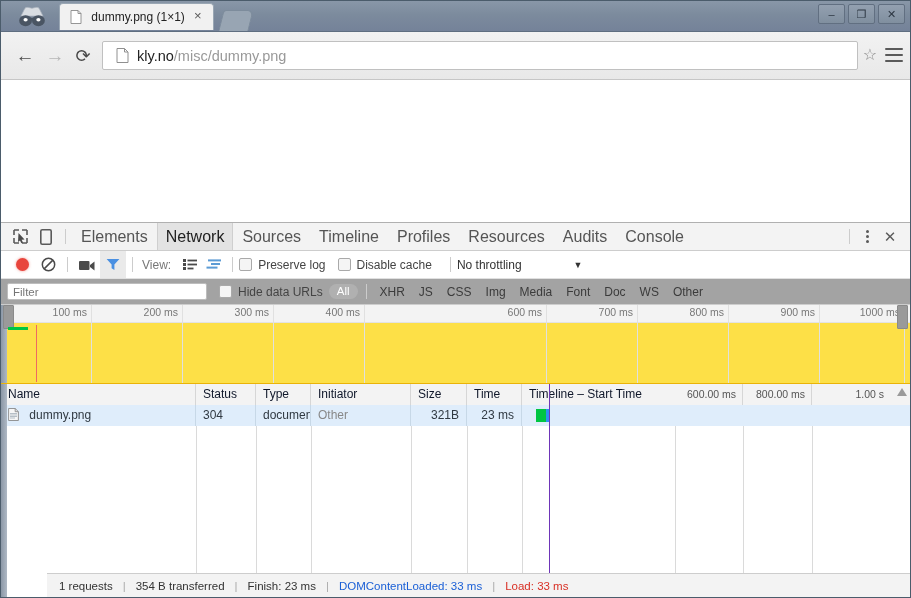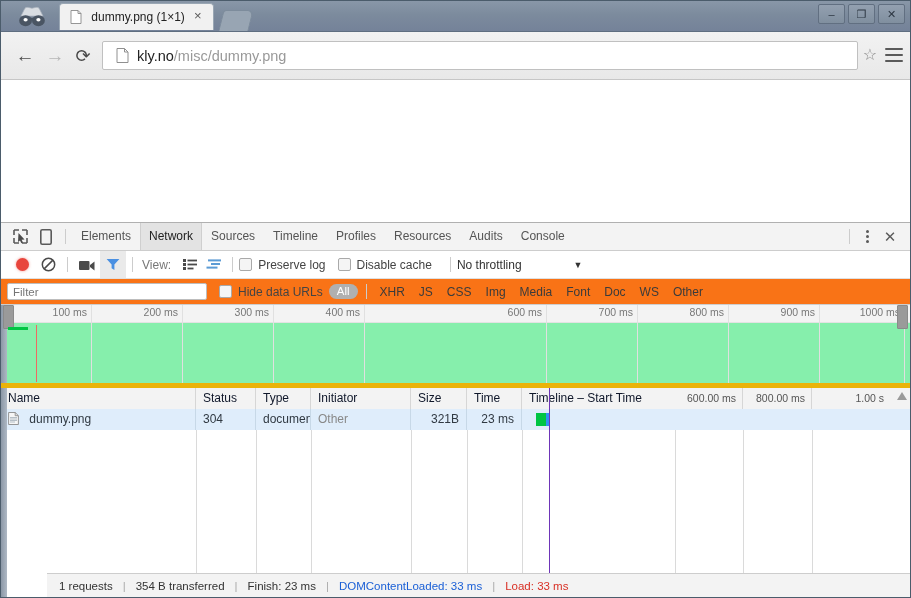--- a/index.html
+++ b/index.html
@@ -178,21 +178,21 @@
   }
   .vsep {
     width: 1px; height: 15px;
     background: #ccc;
     margin: 0 6px;
   }
   .dt-tab {
     padding: 0 9px;
     height: 27px;
     line-height: 27px;
-    font-size: 12px;
+    font-size: 16px;
     color: #555;
     white-space: nowrap;
   }
   .dt-tab.active {
     background: #e3e3e3;
     color: #222;
     box-shadow: inset 1px 0 0 #cfcfcf, inset -1px 0 0 #cfcfcf;
   }
   .dt-right {
     margin-left: auto;
@@ -263,21 +263,21 @@
   .throttle .caret {
     margin-left: 52px;
     font-size: 9px;
     color: #333;
   }
 
   
   .dt-filterbar {
     position: relative;
     height: 25px;
-    background: #f97316;
+    background: #a3a3a3;
     border-bottom: 1px solid #cdcdcd;
     display: flex;
     align-items: center;
     padding-left: 6px;
   }
   .filter-input {
     width: 200px; height: 17px;
     border: 1px solid #bdbdbd;
     background: #fff;
     border-radius: 2px;
@@ -300,22 +300,22 @@
     font-size: 12px;
     color: #3b3b3b;
     padding: 0 7px;
     white-space: nowrap;
   }
 
   
   .dt-overview {
     position: relative;
     height: 78px;
-    background: #86efac;
-    border-bottom: 5px solid #eab308;
+    background: #fde047;
+    border-bottom: 1px solid #eab308;
     overflow: hidden;
   }
   .ov-ruler {
     position: absolute;
     left: 0; right: 0; top: 0;
     height: 17px;
     background: #f3f3f3;
     border-bottom: 1px solid #e3e3e3;
   }
   .ov-tick {

